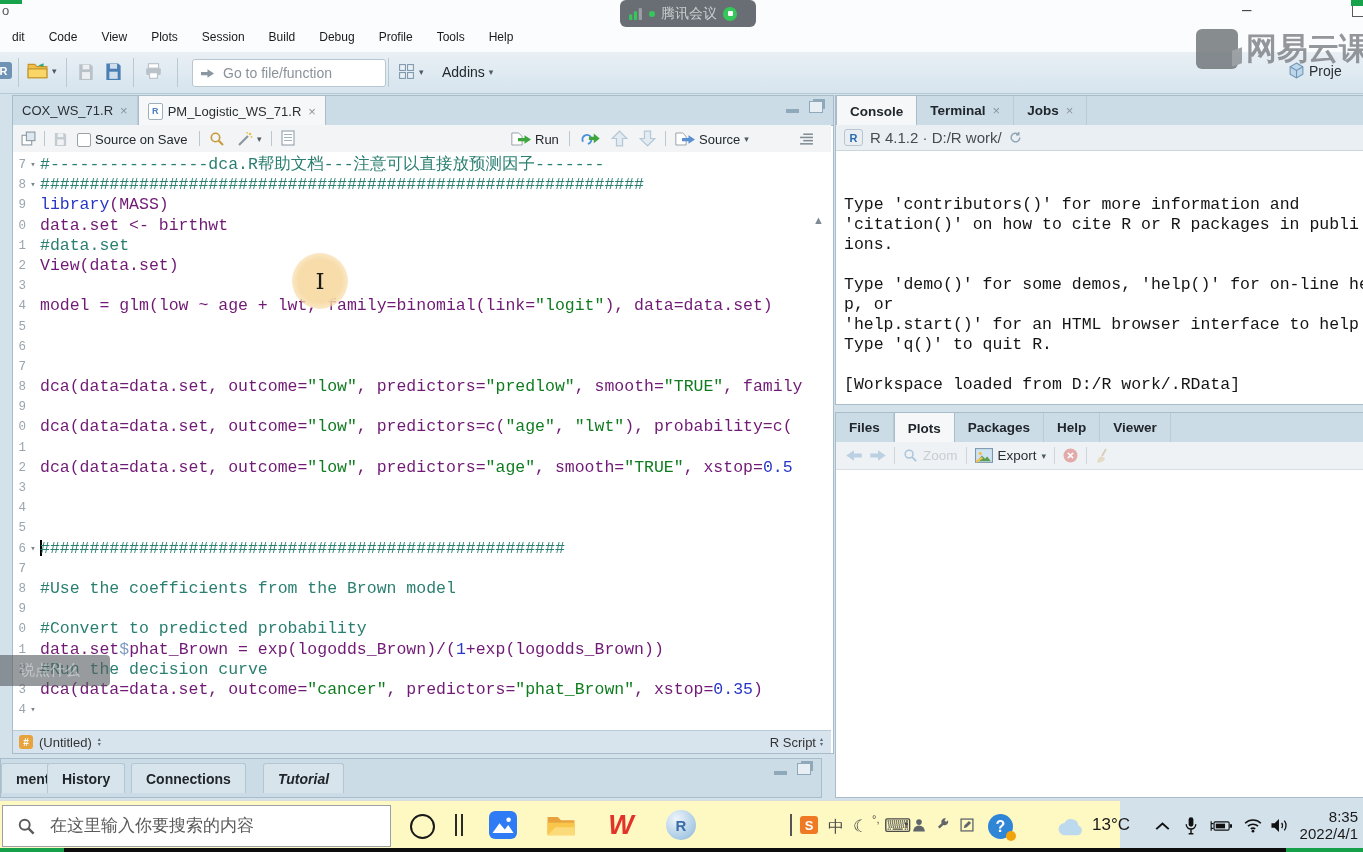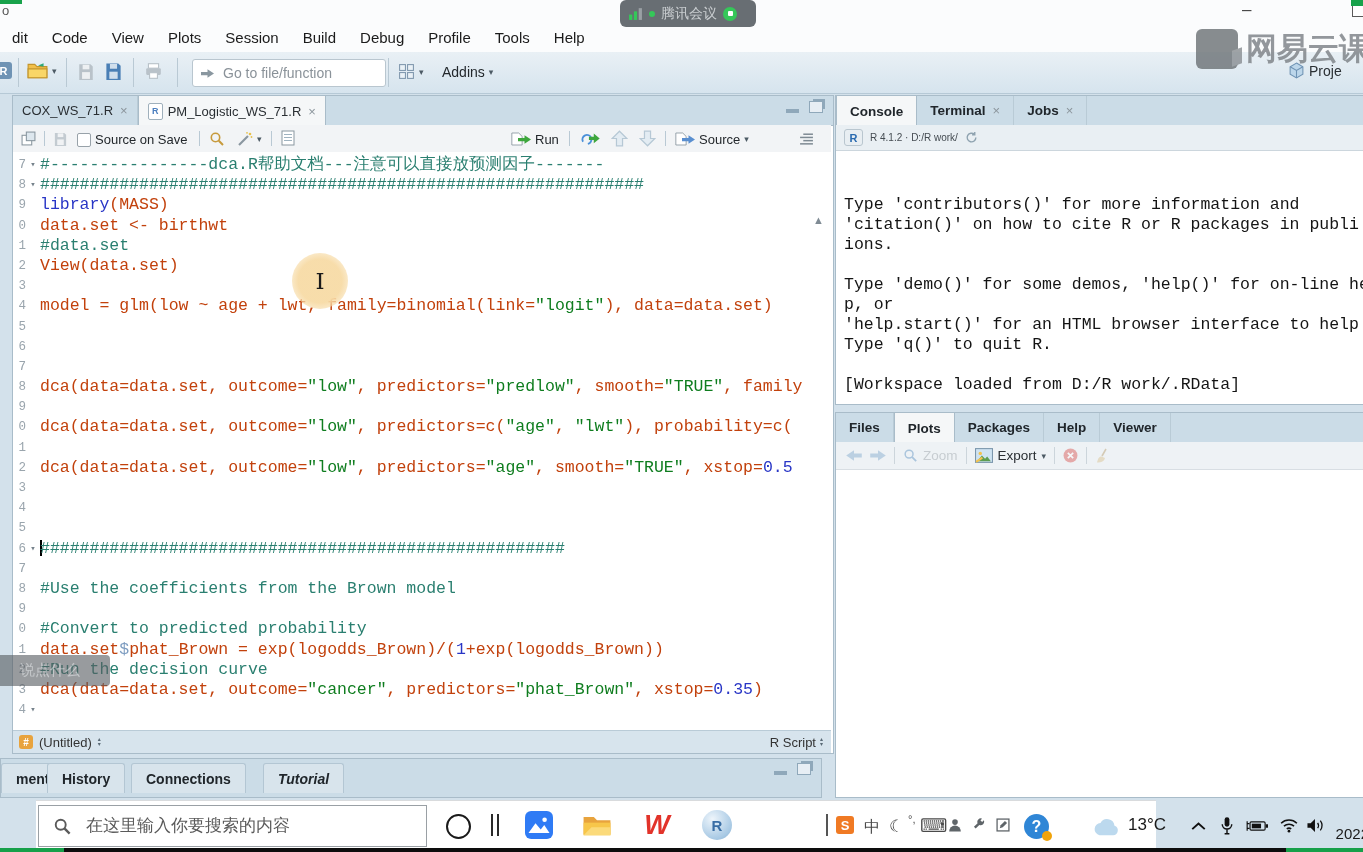--- a/index.html
+++ b/index.html
@@ -5,21 +5,21 @@
   html,body{margin:0;padding:0;background:#000;}
   #screen{position:relative;width:1363px;height:852px;overflow:hidden;background:#d3e1eb;
           font-family:"Liberation Sans",sans-serif;color:#1b1b1b;}
   .abs{position:absolute;}
   .sep-v{position:absolute;width:1px;background:#b9c9d4;top:6px;bottom:6px;}
   svg.ic{display:block;}
 
   
   #title-strip{left:0;top:0;width:1363px;height:22px;background:#fbfcfd;}
   #menubar{left:0;top:22px;width:1363px;height:30px;background:#fbfcfd;display:flex;align-items:center;}
-  .menu-item{padding:0 12px;font-size:15px;color:#1b1b1b;cursor:default;}
+  .menu-item{padding:0 12px;font-size:12px;color:#1b1b1b;cursor:default;}
   #main-toolbar{left:0;top:52px;width:1363px;height:41px;background:linear-gradient(#e9f0f5,#d6e4ee);
                 border-bottom:1px solid #b6c9d6;}
   #goto-box{left:192px;top:7px;width:184px;height:26px;background:#fff;border:1px solid #b9c6cf;border-radius:3px;
             display:flex;align-items:center;padding-left:8px;}
   #goto-box input{border:none;outline:none;font-size:14px;color:#444;width:140px;background:transparent;
                   font-family:"Liberation Sans",sans-serif;}
   #goto-box input::placeholder{color:#8a9299;}
   .caret-dn{font-size:9px;color:#4c5a64;}
 
   
@@ -43,57 +43,57 @@
   #src-toolbar .lbl{font-size:13px;color:#23282c;}
   .tb-btn{position:absolute;display:flex;align-items:center;gap:4px;}
   #chk-sos{width:12px;height:12px;border:1px solid #98a2a9;background:#fff;border-radius:2px;}
   #code-area{left:0;top:56px;width:818px;height:578px;background:#fff;overflow:hidden;}
   #code-lines{position:absolute;left:0;top:3px;width:100%;}
   .code-row{display:flex;height:20.2px;align-items:center;font-family:"Liberation Mono","DejaVu Sans Mono",monospace;
             font-size:16.5px;line-height:20.2px;white-space:pre;}
   .ln{width:13px;text-align:right;color:#9aa5ad;font-size:12.5px;flex:none;}
   .fold{width:14px;text-align:center;color:#76828b;font-size:9px;flex:none;}
   .ctext{flex:none;}
-  .tk-p{color:#c2410c}.tk-c{color:#2a7f70}.tk-s{color:#0f7d1f}.tk-n{color:#2936c6}.tk-k{color:#2936c6}.tk-d{color:#7d9cc0}
+  .tk-p{color:#701a75}.tk-c{color:#2a7f70}.tk-s{color:#0f7d1f}.tk-n{color:#2936c6}.tk-k{color:#2936c6}.tk-d{color:#7d9cc0}
   .caret{display:inline-block;width:2px;height:16px;background:#000;vertical-align:middle;margin-right:-2px;}
   #vscroll-up{left:800px;top:62px;color:#7f8b94;font-size:11px;}
   #src-status{left:0;top:634px;width:818px;height:22px;background:#d7e4ed;border-top:1px solid #b9cbd7;
               display:flex;align-items:center;font-size:13px;color:#333;}
   #hash-icon{width:14px;height:14px;background:#e8a33d;border-radius:3px;color:#fff;font-size:10px;font-weight:bold;
              display:flex;align-items:center;justify-content:center;margin:0 6px 0 6px;}
   .spinner{display:inline-flex;flex-direction:column;font-size:6px;color:#5a6a76;line-height:5px;margin-left:6px;}
 
   
   #env-pane{left:0;top:758px;width:820px;height:38px;background:#cbdce7;border:1px solid #a9bcc9;}
   .env-tab{position:absolute;top:4px;height:29px;display:flex;align-items:center;padding:0 14px;
            background:#d8e4ec;border:1px solid #b3c6d3;border-bottom:none;border-radius:3px 3px 0 0;
            font-size:14px;font-weight:bold;color:#20262b;}
 
   
   #console-pane{left:835px;top:95px;width:529px;height:308px;border-right:none;}
   #console-header{position:absolute;left:0;top:29px;width:100%;height:26px;background:#e9eff3;
                   border-bottom:1px solid #ccd6dd;display:flex;align-items:center;gap:7px;padding-left:8px;box-sizing:border-box;}
   #rlogo{width:17px;height:15px;background:#e8eef2;border:1px solid #b9c6cf;border-radius:3px;color:#2a6bb0;
          font-weight:bold;font-size:11px;display:flex;align-items:center;justify-content:center;}
-  #console-header .vline{font-size:10px;color:#454c52;}
+  #console-header .vline{font-size:15px;color:#454c52;}
   #console-body{position:absolute;left:0;top:55px;width:100%;bottom:0;background:#fff;overflow:hidden;
                 font-family:"Liberation Mono","DejaVu Sans Mono",monospace;font-size:16.5px;line-height:20px;color:#141414;
                 padding:4px 0 0 8px;box-sizing:border-box;white-space:pre;}
 
   
   #files-pane{left:835px;top:412px;width:529px;height:384px;border-right:none;}
   #plots-toolbar{position:absolute;left:0;top:29px;width:100%;height:28px;background:#eef2f5;border-bottom:1px solid #d8dee3;
                  display:flex;align-items:center;gap:8px;padding-left:10px;box-sizing:border-box;}
   .dis{opacity:.45;}
   #plots-toolbar .lbl{font-size:13.5px;color:#2a2f33;}
   #plots-toolbar .lbl.gray{color:#98a0a6;}
   .tsep{width:1px;height:17px;background:#ccd5db;}
 
   
-  #taskbar{left:0;top:800px;width:1120px;height:48px;background:#ffffff;border-top:1px solid #d9dbdd;margin-left:36px;}
+  #taskbar{left:0;top:800px;width:1120px;height:48px;background:#fef9c3;border-top:1px solid #d9dbdd;}
   #tb-search{left:2px;top:4px;width:387px;height:40px;background:#fff;border:1px solid #9aa0a5;display:flex;align-items:center;}
   #tb-search input{border:none;outline:none;font-size:17px;color:#555;width:300px;background:transparent;
                    font-family:"Liberation Sans",sans-serif;}
   #tb-search input::placeholder{color:#5a5a5a;}
   #cortana{left:410px;top:13px;width:21px;height:21px;border:2.5px solid #1a1a1a;border-radius:50%;}
   .tvbar{position:absolute;top:13px;width:2px;height:22px;background:#2a2a2a;}
   .appicon{position:absolute;top:9px;width:30px;height:30px;display:flex;align-items:center;justify-content:center;}
   #wps-w{color:#e2332a;font-size:27px;font-weight:bold;font-style:italic;}
   #rs-ball{width:30px;height:30px;border-radius:50%;background:radial-gradient(circle at 35% 30%,#eef5fb,#a8c9e4 70%,#86afd2);
            display:flex;align-items:center;justify-content:center;color:#3a6ea5;font-weight:bold;font-size:15px;}

